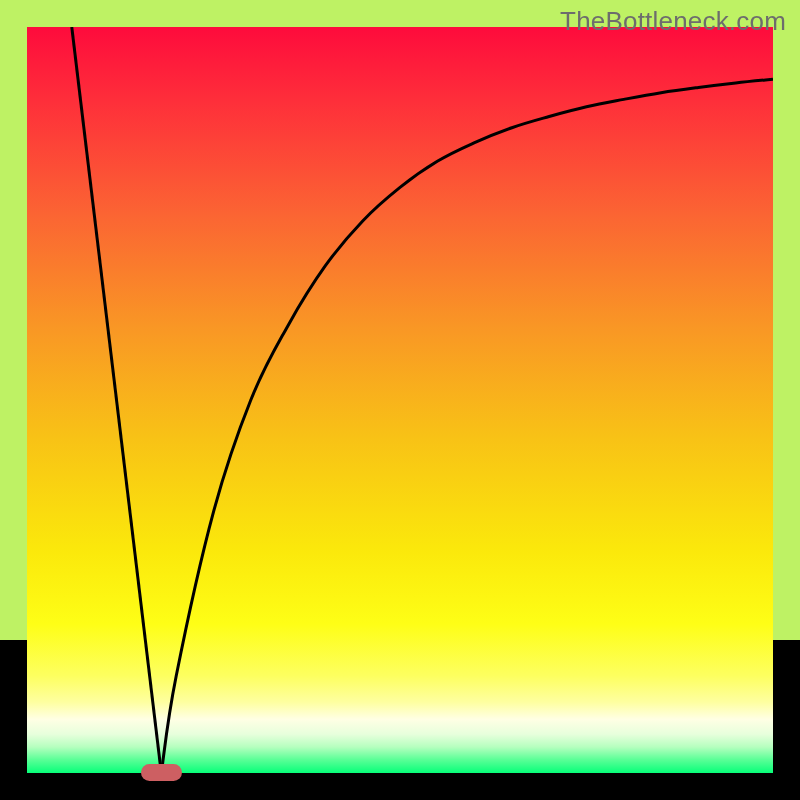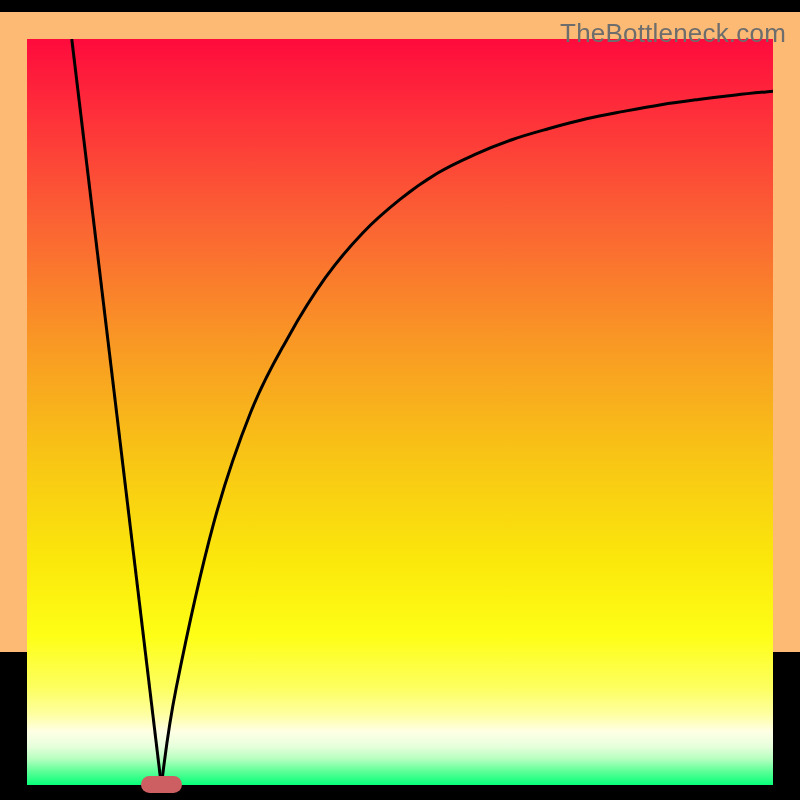--- a/index.html
+++ b/index.html
@@ -8,22 +8,21 @@
     width: 800px;
     height: 800px;
     background: #000;
     overflow: hidden;
     font-family: Arial, Helvetica, sans-serif;
   }
   .frame {
     position: relative;
     width: 800px;
     height: 640px;
-    background: #fdba74;
-    margin-top: 12px;
+    background: #bef264;
   }
   .watermark {
     position: absolute;
     top: 6px;
     right: 14px;
     color: #6d6d6d;
     font-size: 26px;
     font-weight: 400;
     letter-spacing: 0.2px;
     z-index: 5;

